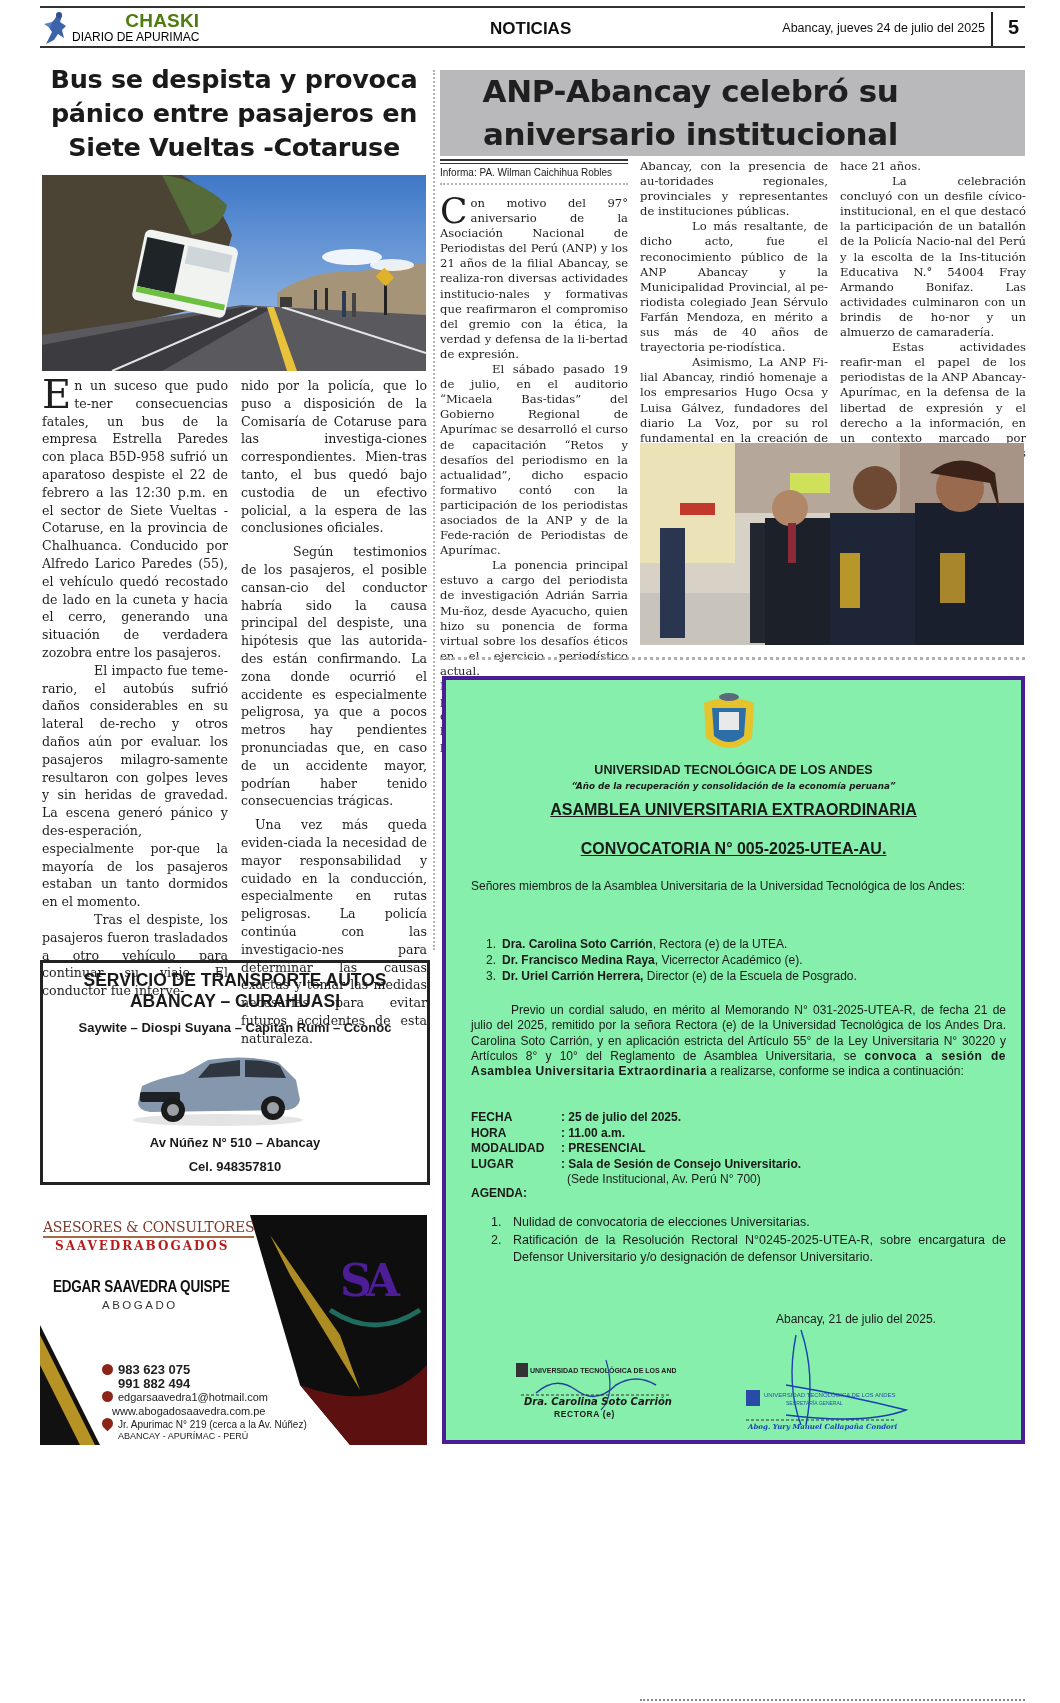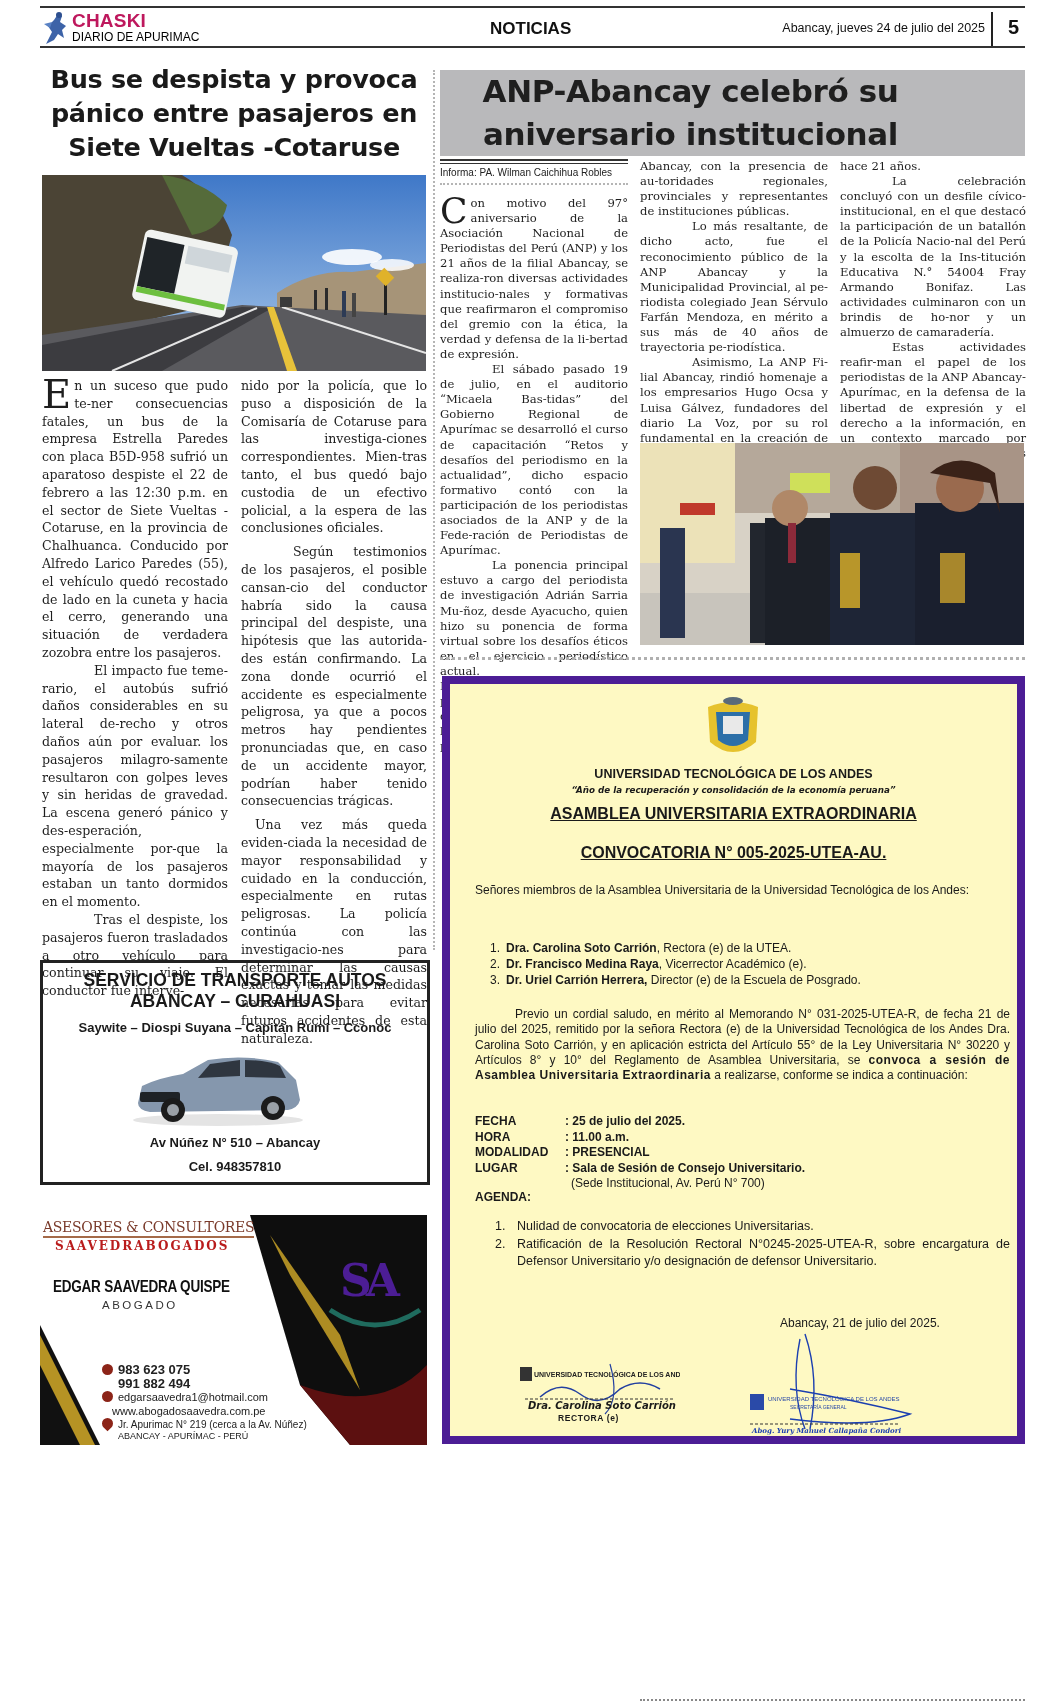--- a/index.html
+++ b/index.html
@@ -4,21 +4,21 @@
 <style>
   * { box-sizing: border-box; margin: 0; padding: 0; }
   html, body { width: 1060px; height: 1703px; background: #ffffff; overflow: hidden; }
   body { position: relative; font-family: "DejaVu Serif", serif; color: #1a1a1a; }
 
   
   .hdr { position: absolute; left: 40px; top: 6px; width: 985px; height: 42px;
          border-top: 2px solid #333; border-bottom: 2px solid #333; }
   .logo-icon { position: absolute; left: 2px; top: 2px; width: 28px; height: 36px; }
   .brand { position: absolute; left: 32px; top: 3px; font-family: "Liberation Sans", sans-serif; line-height: 1; }
-  .brand .name { font-weight: bold; font-size: 19px; letter-spacing: 0.2px; color: #be185d; }
+  .brand .name { font-weight: bold; font-size: 19px; letter-spacing: 0.2px; color: #4d7c0f; text-align: right; }
   .brand .sub { font-size: 12px; color: #000000; margin-top: 1px; }
   .section { position: absolute; left: 450px; top: 11px; font-family: "Liberation Sans", sans-serif;
              font-weight: bold; font-size: 17px; color: #111; }
   .date { position: absolute; right: 40px; top: 13px; font-family: "Liberation Sans", sans-serif;
           font-size: 12.5px; color: #111; }
   .pgsep { position: absolute; right: 32px; top: 4px; width: 2px; height: 34px; background: #222; }
   .pgnum { position: absolute; right: 6px; top: 8px; font-family: "Liberation Sans", sans-serif;
            font-weight: bold; font-size: 20px; color: #111; }
 
   
@@ -72,22 +72,22 @@
                color: #b91c1c; letter-spacing: 2px; }
   .law-name { position: absolute; left: 13px; top: 62px; font-family: "Liberation Sans", sans-serif; font-weight: bold;
               font-size: 16.5px; color: #111; transform: scaleX(0.82); transform-origin: left; letter-spacing: -0.3px; }
   .law-title { position: absolute; left: 62px; top: 84px; font-family: "Liberation Sans", sans-serif; font-size: 11.5px;
                letter-spacing: 2.5px; color: #333; }
   .law-line { position: absolute; left: 62px; font-family: "Liberation Sans", sans-serif; color: #222; }
   .law-ico { display: inline-block; width: 11px; height: 11px; border-radius: 50%; background: #8c2418; margin-right: 5px;
              vertical-align: -1px; }
 
   
-  .notice { position: absolute; left: 442px; top: 676px; width: 583px; height: 768px; border: 8px solid #4c1d95;
-            font-family: "Liberation Sans", sans-serif; color: #1a1a1a; background: #fef9c3; padding-left: 24px; }
+  .notice { position: absolute; left: 442px; top: 676px; width: 583px; height: 768px; border: 4px solid #4c1d95;
+            font-family: "Liberation Sans", sans-serif; color: #1a1a1a; background: #86efac; padding-left: 24px; }
   .crest { position: absolute; left: 248px; top: 8px; width: 70px; height: 70px; }
   .uni-name { position: absolute; left: 0; right: 0; top: 83px; text-align: center; font-weight: bold; font-size: 12.5px; }
   .uni-motto { position: absolute; left: 0; right: 0; top: 100px; text-align: center; font-weight: bold; font-style: italic;
                font-size: 9.5px; font-family: "DejaVu Sans", sans-serif; transform: scaleX(0.92); }
   .asm-title { position: absolute; left: 0; right: 0; top: 121px; text-align: center; font-weight: bold; font-size: 16px;
                text-decoration: underline; }
   .conv-title { position: absolute; left: 0; right: 0; top: 160px; text-align: center; font-weight: bold; font-size: 16px;
                 text-decoration: underline; }
   .intro { position: absolute; left: 25px; top: 199px; width: 520px; font-size: 12px; line-height: 15.5px; }
   .members { position: absolute; left: 40px; top: 256px; font-size: 12px; line-height: 16px; }

